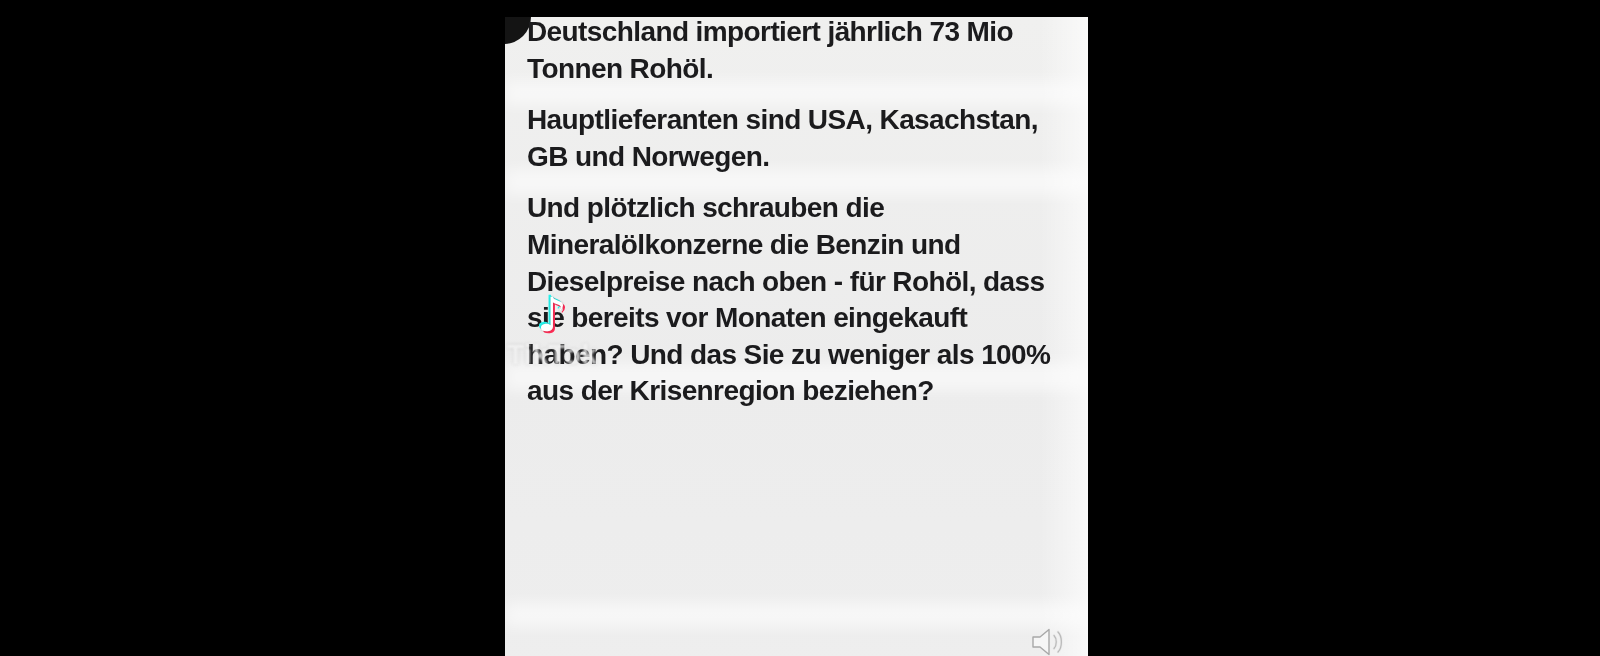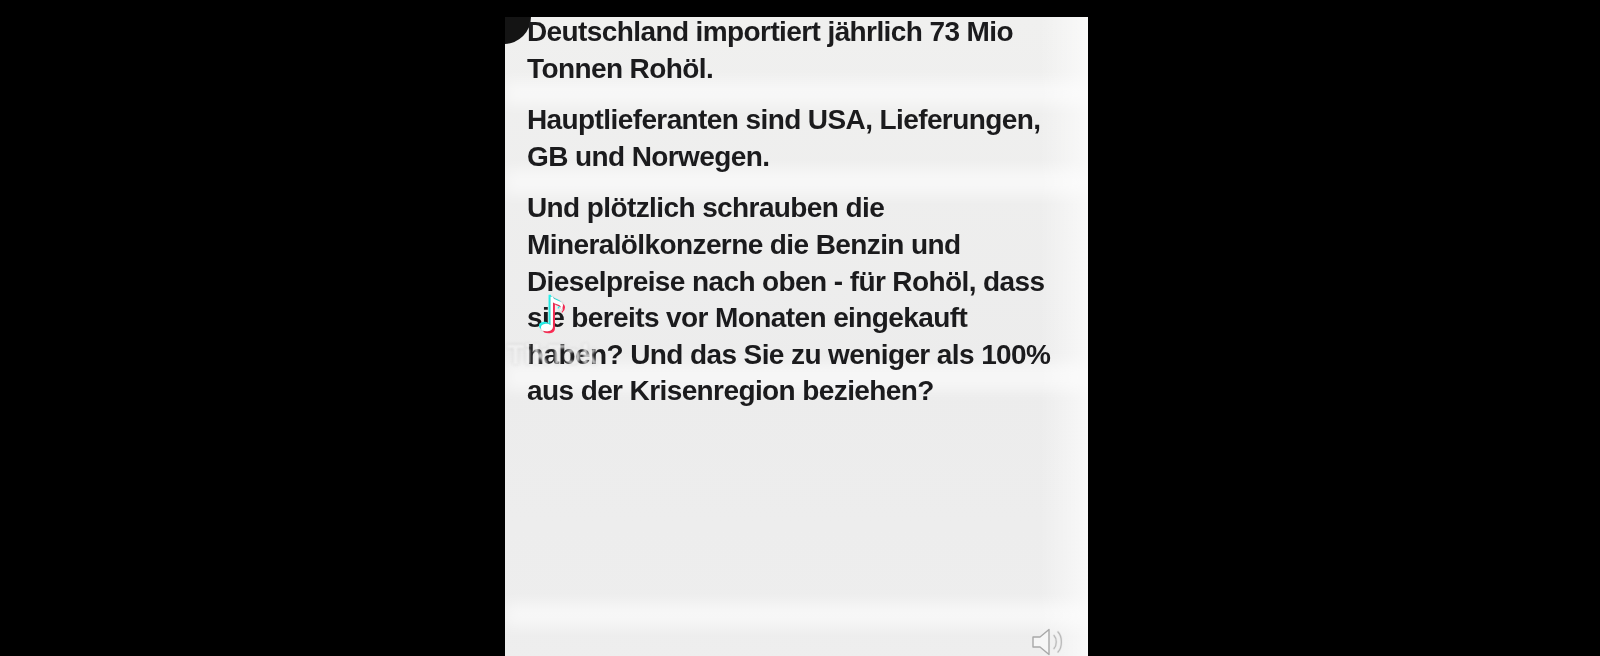--- a/index.html
+++ b/index.html
@@ -116,21 +116,21 @@
   <div class="edge-light"></div>
 
   <div class="bottom-strip"></div>
   <div class="bottom-corner"></div>
 
   <div class="avatar-cut"></div>
 
   <div class="text-block">
     <p>Deutschland importiert jährlich 73 Mio
 Tonnen Rohöl.</p>
-    <p>Hauptlieferanten sind USA, Lieferungen,
+    <p>Hauptlieferanten sind USA, Kasachstan,
 GB und Norwegen.</p>
     <p>Und plötzlich schrauben die
 Mineralölkonzerne die Benzin und
 Dieselpreise nach oben - für Rohöl, dass
 sie bereits vor Monaten eingekauft
 haben? Und das Sie zu weniger als 100%
 aus der Krisenregion beziehen?</p>
   </div>
 
   <div class="tt-logo">

